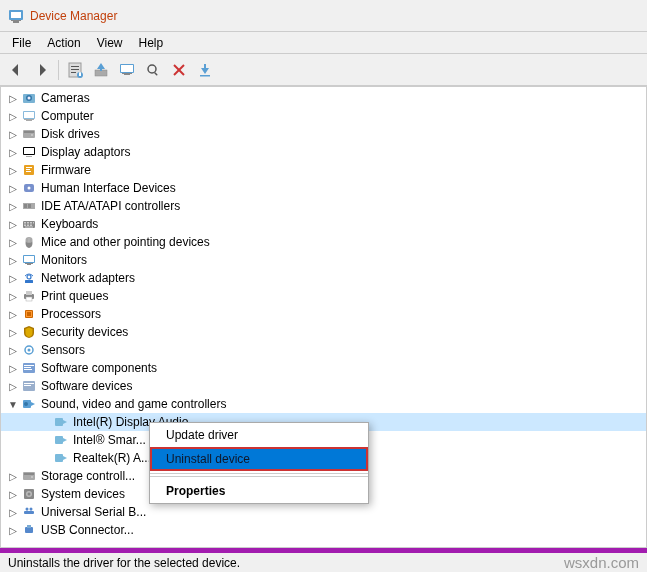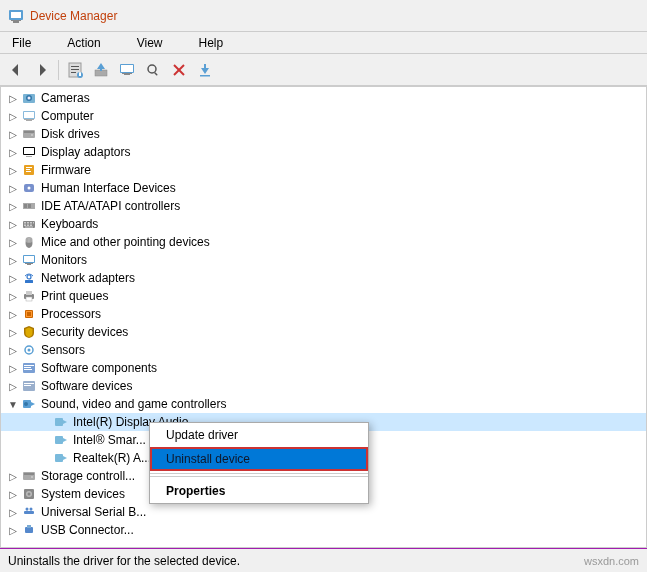--- a/index.html
+++ b/index.html
@@ -34,21 +34,20 @@
     }
 
     
     .menu-bar {
       background: #f0f0f0;
       height: 22px;
       display: flex;
       align-items: center;
       padding: 0 4px;
       border-bottom: 1px solid #ccc;
-      gap: 20px;
     }
     .menu-item {
       padding: 2px 8px;
       font-size: 12px;
       color: #000;
       cursor: pointer;
     }
 
     
     .toolbar {
@@ -162,33 +161,33 @@
     }
 
     
     .status-bar {
       position: absolute;
       bottom: 0;
       left: 0;
       right: 0;
       height: 24px;
       background: #f0f0f0;
-      border-top: 1px solid #a21caf;
+      border-top: 5px solid #a21caf;
       display: flex;
       align-items: center;
       padding: 0 8px;
       font-size: 12px;
       justify-content: space-between;
     }
     .status-text {
       color: #000;
     }
     .status-watermark {
       color: #999;
-      font-size: 11px;
+      font-size: 15px;
     }
 
     .tree-item.highlighted {
       background: #cce8ff;
     }
   </style>
 </head>
 <body>
 
 <div class="title-bar">

